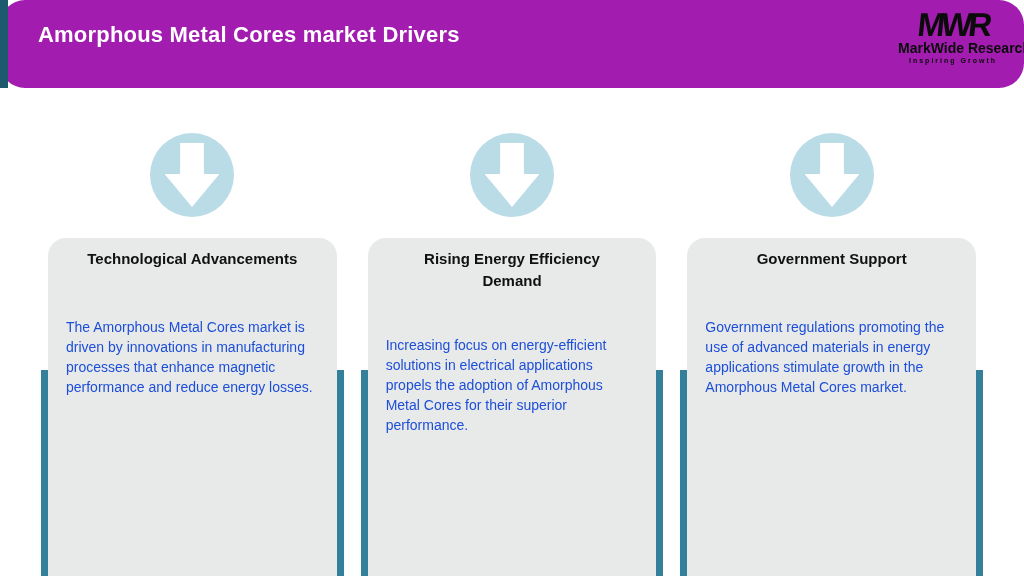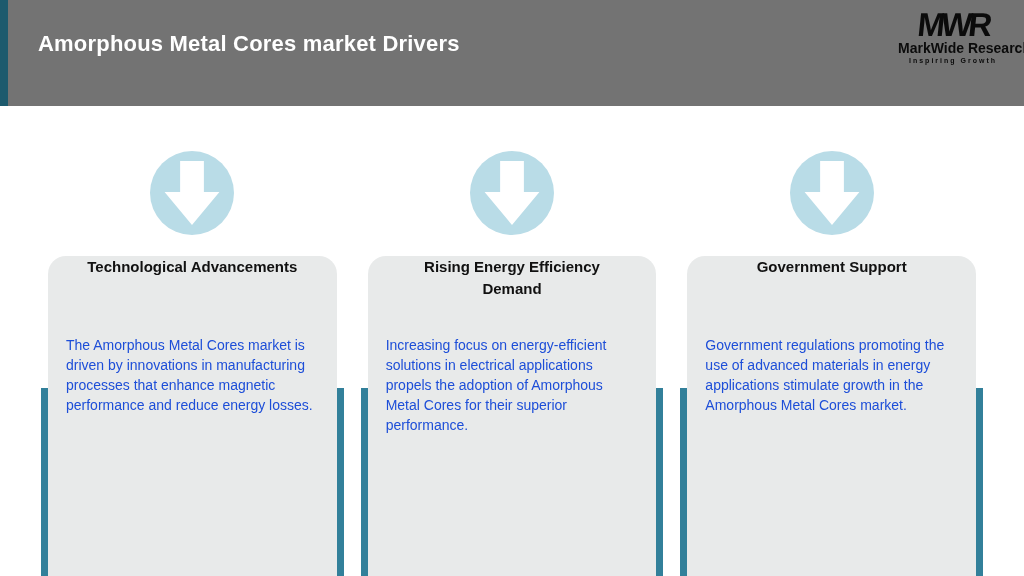--- a/index.html
+++ b/index.html
@@ -7,24 +7,25 @@
   body {
     font-family: "Liberation Sans", sans-serif;
     background: #ffffff;
     position: relative;
     overflow: hidden;
   }
 
   
   .header {
     position: relative;
-    height: 106px;
-    background: #737373;
+    height: 88px;
+    background: #a21caf;
     display: flex;
     align-items: center;
+    border-radius: 25px;
   }
   .header-accent {
     position: absolute;
     left: 0; top: 0; bottom: 0;
     width: 8px;
     background: #1D5A6D;
   }
   .header-title {
     color: #ffffff;
     font-size: 22px;
@@ -103,21 +104,21 @@
     z-index: 2;
   }
   .card-title {
     margin-top: 70px;
     min-height: 46px;
     text-align: center;
     font-size: 15px;
     font-weight: bold;
     color: #111111;
     line-height: 22px;
-    padding: 0 10px;
+    padding: 10px 10px;
   }
   .card-body {
     margin-top: 33px;
     font-size: 14px;
     line-height: 20px;
     color: #1d4ed8;
   }
 </style>
 </head>
 <body>

